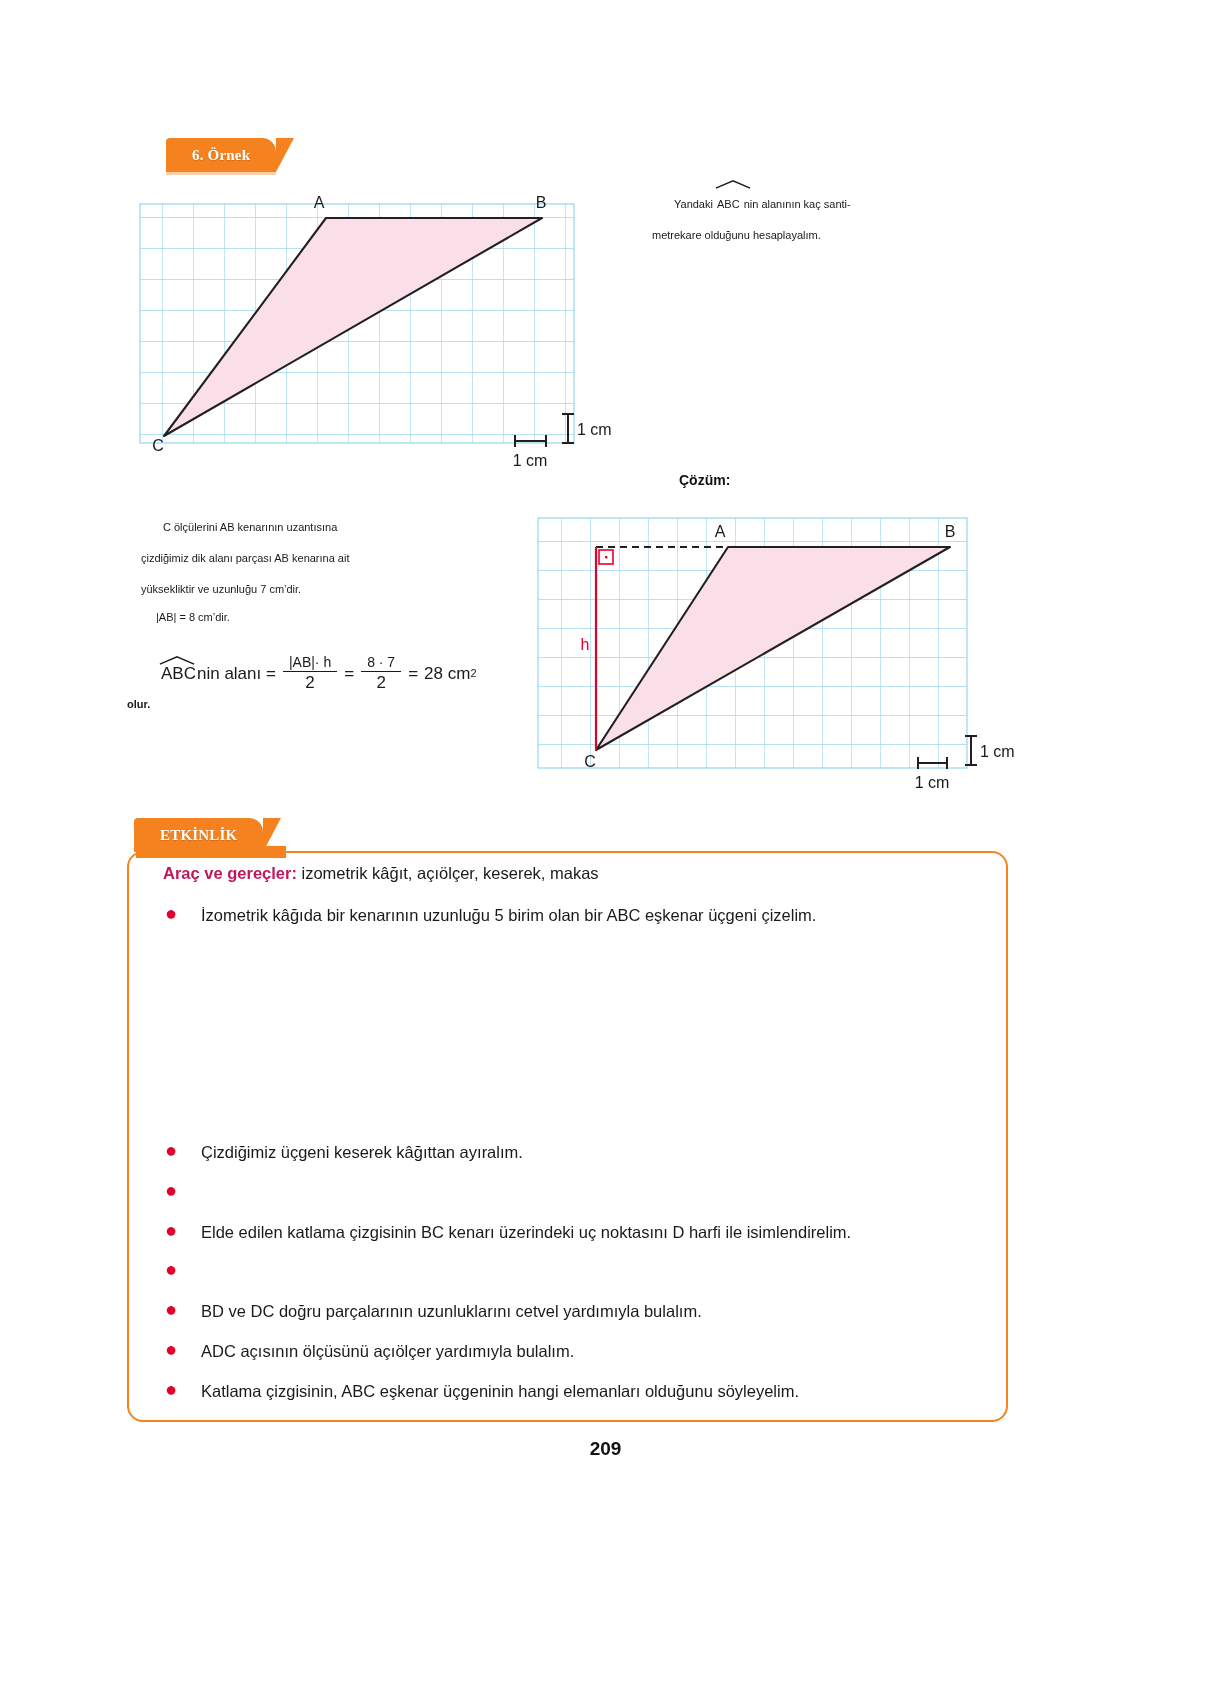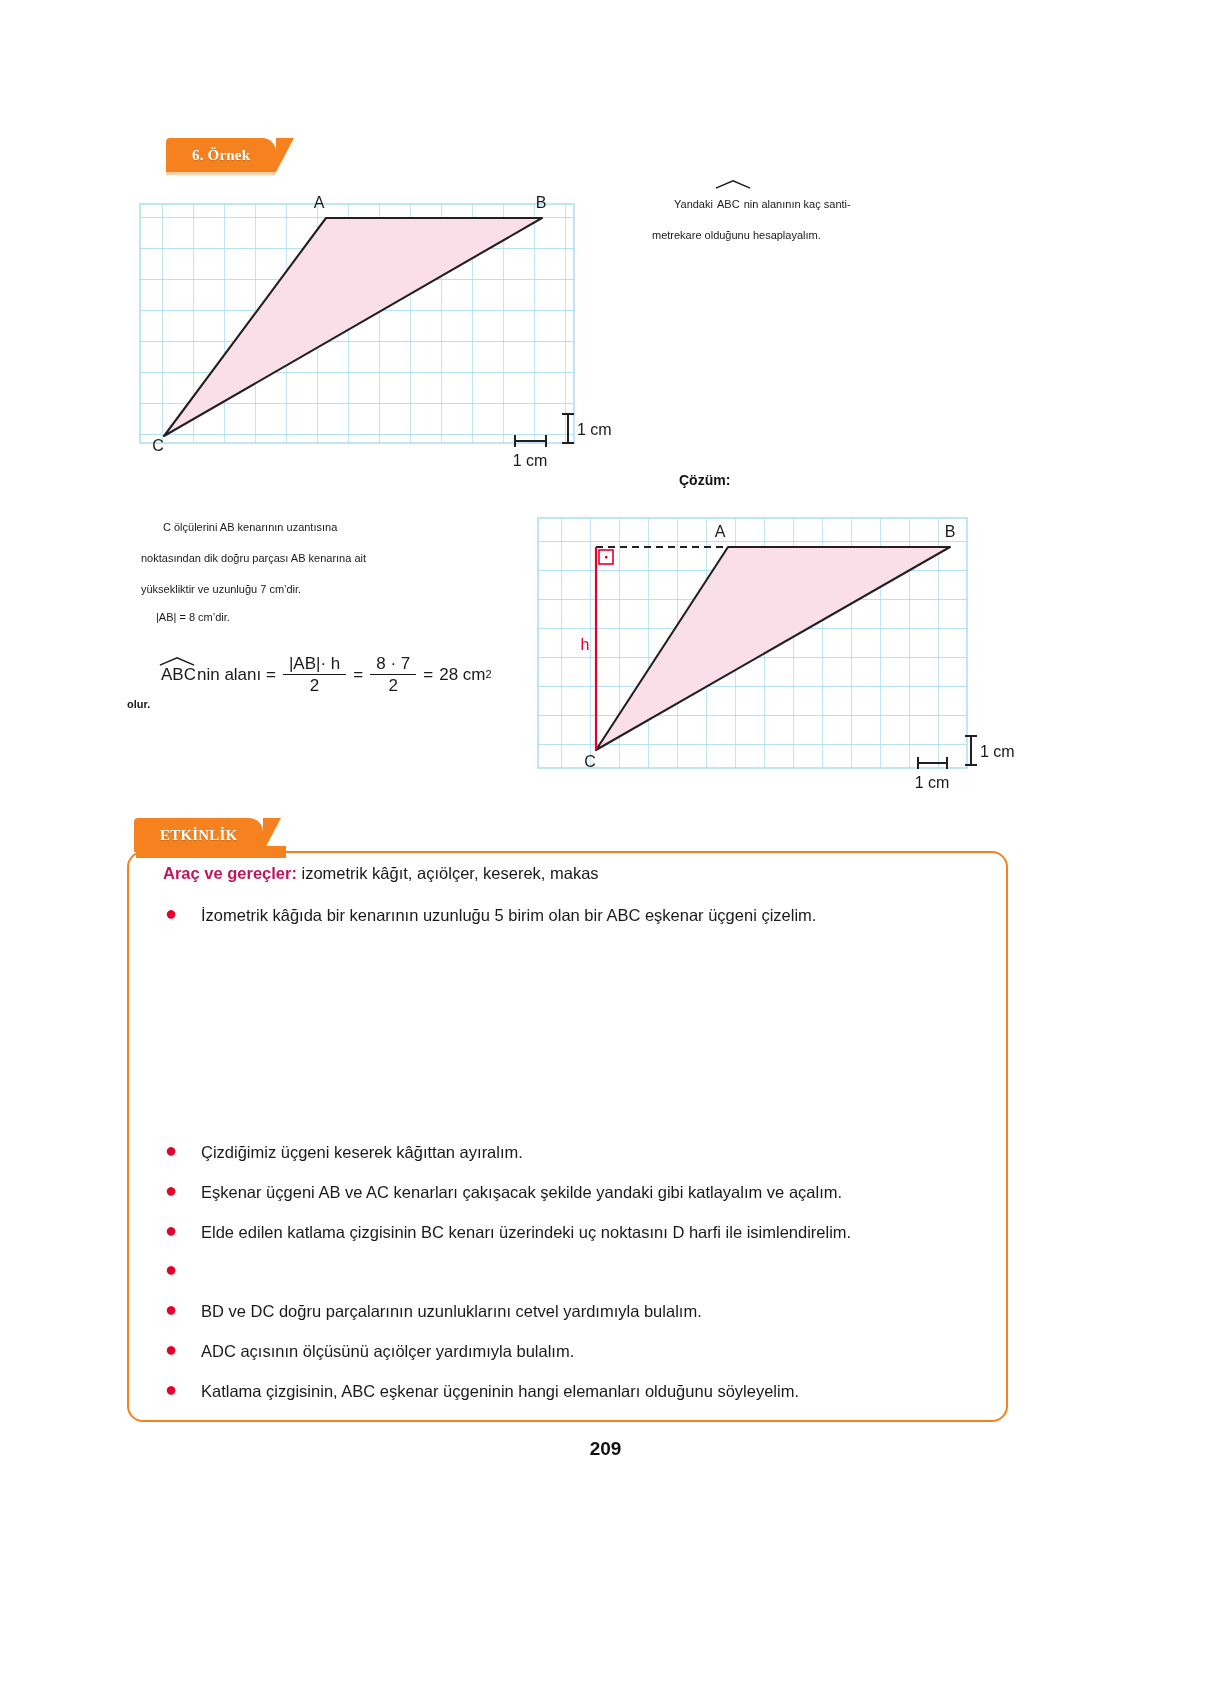--- a/index.html
+++ b/index.html
@@ -69,21 +69,21 @@
     line-height:1;
     white-space:nowrap;
   }
   .frac{
     display:inline-flex;
     flex-direction:column;
     align-items:center;
     vertical-align:middle;
     margin:0 7px;
   }
-  .frac .num{ padding:0 6px 2px 6px; font-size:17px; }
+  .frac .num{ padding:0 6px 2px 6px; font-size:14px; }
   .frac .den{ padding:2px 6px 0 6px; font-size:17px; border-top:1.6px solid #1a1a1a; align-self:stretch; text-align:center;}
   .hatted{ position:relative; display:inline-block; padding:0 1px; }
   .hatted .arc{
     position:absolute;
     left:-1px; right:-1px; top:-9px;
     height:9px;
   }
   sup.sq{ font-size:11px; vertical-align:super; }
 
   
@@ -188,21 +188,21 @@
   <span style="margin-left:22px;">Yandaki </span><span class="hatted"><svg class="arc" viewBox="0 0 40 10" preserveAspectRatio="none">
         <path d="M1,9 L20,1 L39,9" fill="none" stroke="#1a1a1a" stroke-width="1.6"></path>
       </svg><span>ABC</span></span><span> nin alanının kaç santi-</span><br>
   <span>metrekare olduğunu hesaplayalım.</span>
 </div>
 
 <div class="cozum-title" style="left:679px; top:472px;">Çözüm:</div>
 
 <div class="para" id="solution-paragraph" style="left:141px; top:512px; width:380px;">
   <span style="margin-left:22px;">C ölçülerini AB kenarının uzantısına</span><br>
-  <span>noktasından dik doğru parçası AB kenarına ait</span><br>
+  <span>çizdiğimiz dik alanı parçası AB kenarına ait</span><br>
   <span>yükseklik­tir ve uzunluğu 7 cm’dir.</span>
 </div>
 
 <div class="para" id="ab-length" style="left:156px; top:602px;">|AB| = 8 cm’dir.</div>
 
 <div class="mathline" id="area-formula" style="left:160px; top:655px;">
   <span class="hatted">
     <svg class="arc" viewBox="0 0 40 10" preserveAspectRatio="none">
         <path d="M1,9 L20,1 L39,9" fill="none" stroke="#1a1a1a" stroke-width="1.6"></path>
       </svg>
@@ -310,21 +310,20 @@
     <text class="lbl-txt lbl-red" x="160" y="103" text-anchor="middle">D</text>
   </svg>
 </div>
 
 <div class="bullet-item" style="left:163px; top:1140px; width:830px;">
   <span class="dot">●</span>
   <span>Çizdiğimiz üçgeni keserek kâğıttan ayıralım.</span>
 </div>
 <div class="bullet-item" style="left:163px; top:1180px; width:830px;">
   <span class="dot">●</span>
-  <span>Eşkenar üçgeni AB ve AC kenarları çakışacak şekilde yandaki gibi katlayalım ve açalım.</span>
 </div>
 <div class="bullet-item" style="left:163px; top:1220px; width:830px;">
   <span class="dot">●</span>
   <span>Elde edilen katlama çizgisinin BC kenarı üzerindeki uç noktasını D harfi ile isimlendirelim.</span>
 </div>
 <div class="bullet-item" style="left:163px; top:1259px; width:830px;">
   <span class="dot">●</span>
 </div>
 <div class="bullet-item" style="left:163px; top:1299px; width:830px;">
   <span class="dot">●</span>

